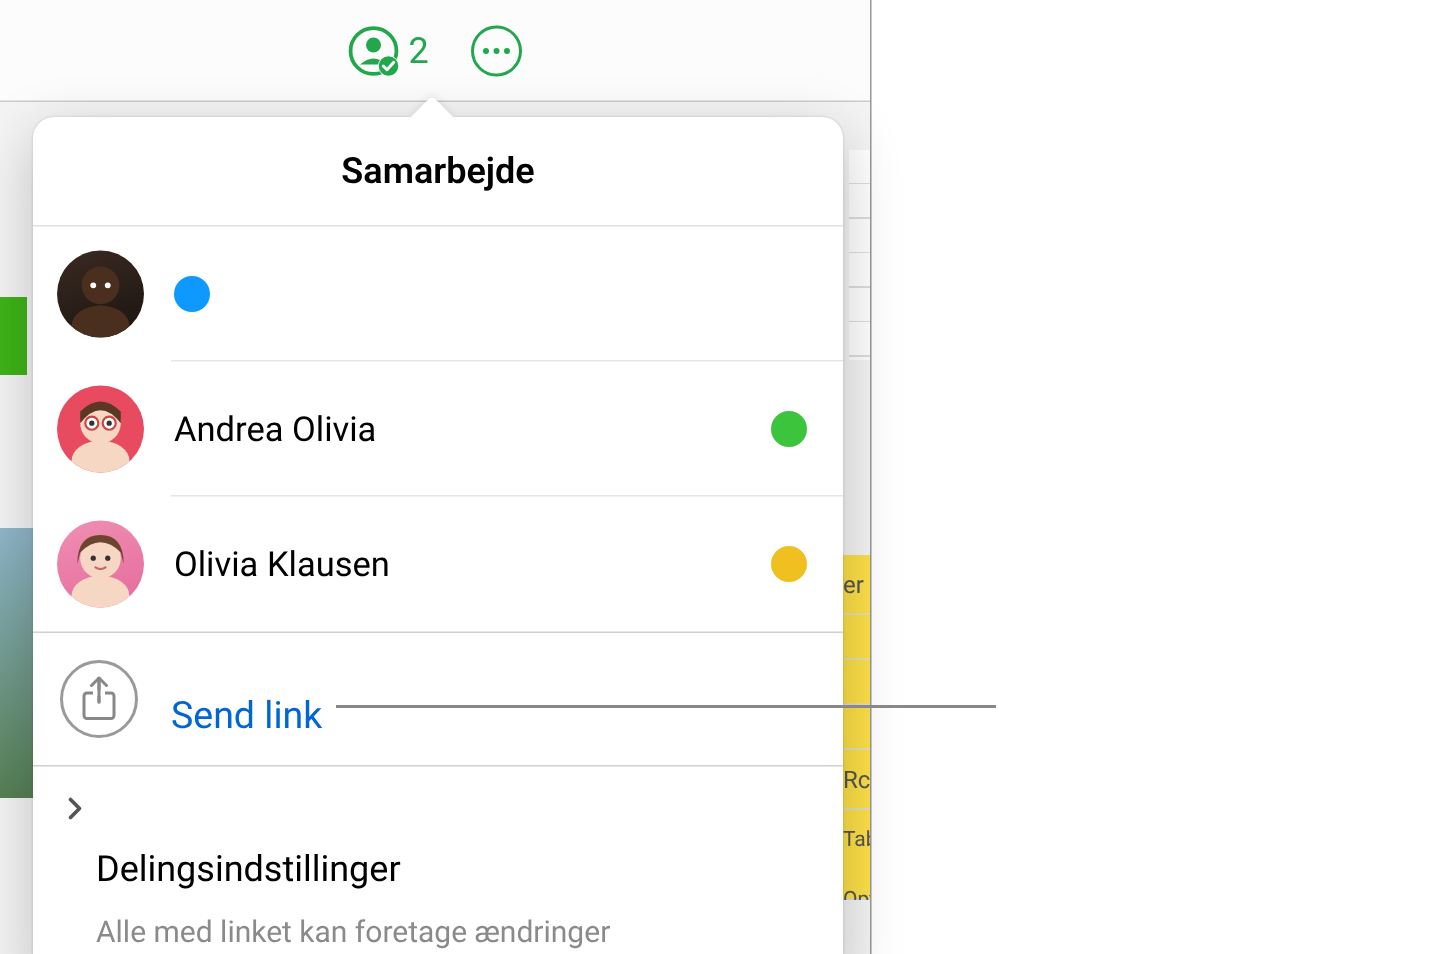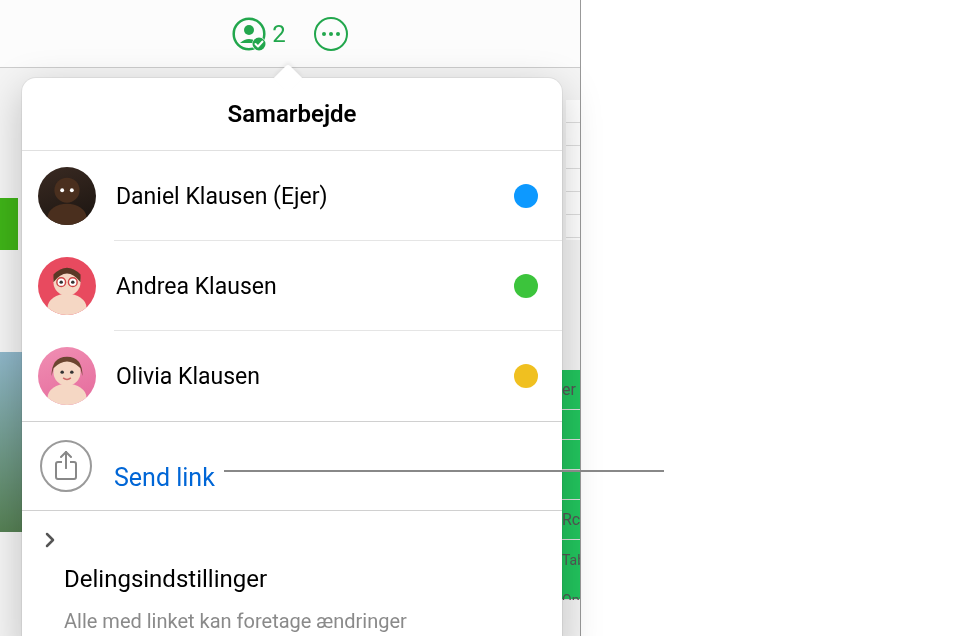--- a/index.html
+++ b/index.html
@@ -209,21 +209,21 @@
       opacity: 0.95;
     }
     .bg-grid-top {
       position: absolute;
       right: 0; top: 100px; width: 14px; height: 140px;
       background: repeating-linear-gradient(180deg, #fff 0, #fff 22px, #ddd 22px, #ddd 23px);
     }
     .bg-grid-side1 {
       position: absolute;
       right: 0; top: 370px; width: 22px; height: 230px;
-      background: #22c55e;
+      background: #fde047;
       color: #555;
       font-size: 16px;
       overflow: hidden;
     }
     .bg-grid-side1 .l { padding-left:4px; border-bottom:1px solid #ddd; height:40px; line-height:40px;}
   </style>
 </head>
 <body>
 
 <div class="viewport">
@@ -269,38 +269,37 @@
 
       <div class="participant">
         <div class="avatar" style="background:linear-gradient(160deg,#3a2a22,#1a1410)">
           <svg viewBox="0 0 60 60">
               <circle cx="30" cy="24" r="13" fill="#4a2f1e"></circle>
               <ellipse cx="30" cy="52" rx="20" ry="14" fill="#4a2f1e"></ellipse>
               <circle cx="25" cy="24" r="2" fill="#fff"></circle>
               <circle cx="35" cy="24" r="2" fill="#fff"></circle>
             </svg>
         </div>
-        <div class="participant-name">Daniel Klausen (Ejer)</div>
         <div class="status-dot" style="background:#0d99ff"></div>
         <div class="participant-divider"></div>
       </div>
 
       <div class="participant">
         <div class="avatar" style="background:#e84a5f">
           <svg viewBox="0 0 60 60">
               <circle cx="30" cy="26" r="14" fill="#f5d7c4"></circle>
               <path d="M16 26 Q30 8 44 26 L44 18 Q30 4 16 18 Z" fill="#5a3825"></path>
               <circle cx="24" cy="26" r="4.5" fill="#fff" stroke="#c44" stroke-width="1.5"></circle>
               <circle cx="36" cy="26" r="4.5" fill="#fff" stroke="#c44" stroke-width="1.5"></circle>
               <circle cx="24" cy="26" r="1.8" fill="#333"></circle>
               <circle cx="36" cy="26" r="1.8" fill="#333"></circle>
               <ellipse cx="30" cy="52" rx="20" ry="14" fill="#f5d7c4"></ellipse>
             </svg>
         </div>
-        <div class="participant-name">Andrea Klausen</div>
+        <div class="participant-name">Andrea Olivia</div>
         <div class="status-dot" style="background:#3cc43c"></div>
         <div class="participant-divider"></div>
       </div>
 
       <div class="participant">
         <div class="avatar" style="background:linear-gradient(160deg,#f08fb3,#e56a9c)">
           <svg viewBox="0 0 60 60">
               <circle cx="30" cy="26" r="14" fill="#f5d7c4"></circle>
               <path d="M14 30 Q14 10 30 10 Q46 10 46 30 L44 22 Q30 8 16 22 Z" fill="#6b4530"></path>
               <circle cx="25" cy="26" r="1.8" fill="#333"></circle>

